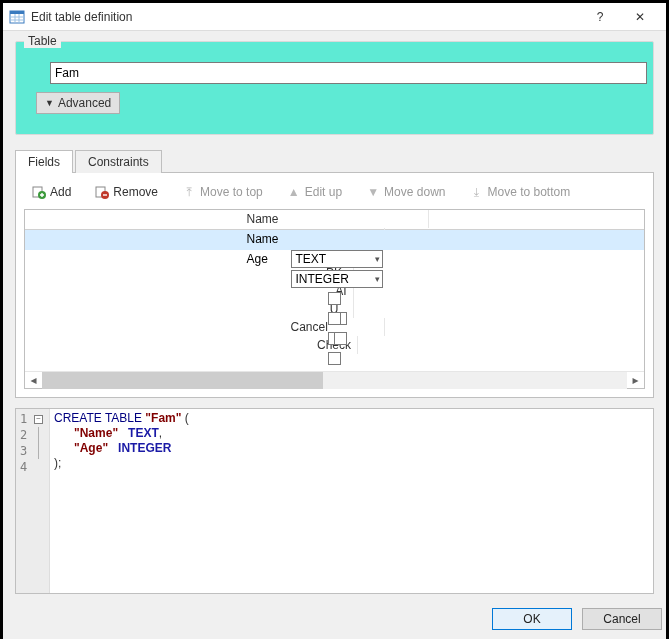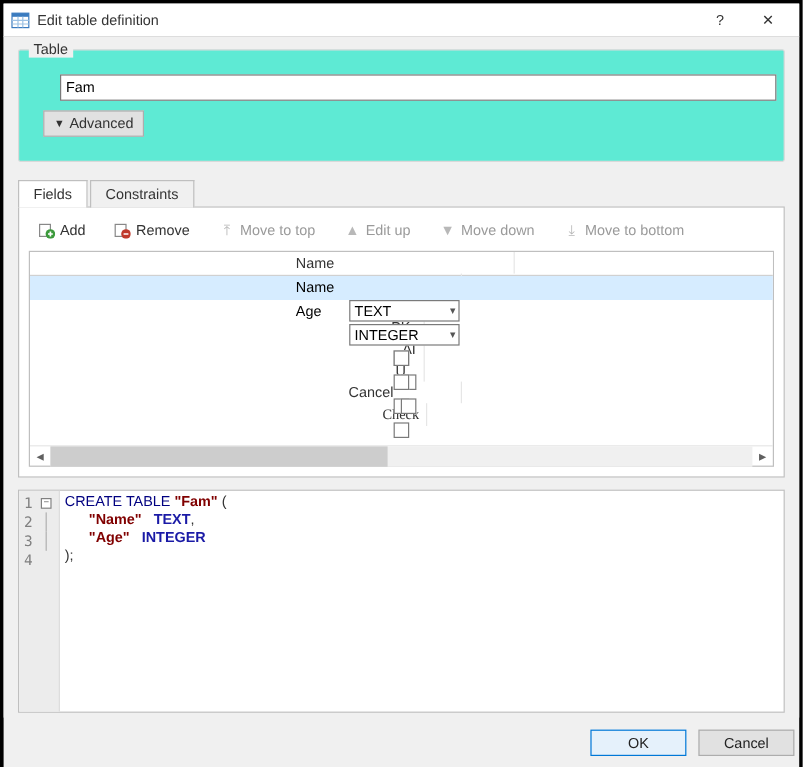--- a/index.html
+++ b/index.html
@@ -28,21 +28,21 @@
   .grid-head .cell { border-right: 1px solid #e6e6e6; padding: 2px 6px; color: #333; }
   .grid-row .cell { border-right: 1px solid transparent; padding: 2px 6px; }
   .grid-row.sel { background: #d6ecff; }
   .cell.name   { width: 188px; }
   .cell.type   { width: 100px; }
   .cell.nn     { width: 38px; text-align: center; }
   .cell.pk     { width: 38px; text-align: center; }
   .cell.ai     { width: 38px; text-align: right; }
   .cell.u      { width: 38px; text-align: center; }
   .cell.def    { width: 100px; }
-  .cell.chk    { flex: 1; font-family: Liberation Serif, serif; }
+  .cell.chk    { flex: 1; }
   .type-combo { width: 92px; height: 18px; border: 1px solid #7a7a7a; display: inline-flex; align-items: center; justify-content: space-between; padding: 0 2px 0 4px; background: #fff; }
   .chkbox { width: 13px; height: 13px; border: 1px solid #7a7a7a; background: #fff; display: inline-block; }
   .grid-spacer { flex: 1; }
   .hscroll { height: 17px; border-top: 1px solid #e6e6e6; display: flex; align-items: center; }
   .hscroll .arrow { width: 17px; height: 17px; display: inline-flex; align-items: center; justify-content: center; color: #606060; }
   .hscroll .track { flex: 1; height: 17px; background: #f0f0f0; position: relative; }
   .hscroll .thumb { position: absolute; left: 0; top: 0; height: 17px; width: 48%; background: #cdcdcd; }
   .sql-box { margin-top: 10px; border: 1px solid #bfbfbf; background: #fff; height: 186px; display: flex; }
   .gutter { width: 34px; background: #ececec; border-right: 1px solid #ddd; color: #808080; padding: 2px 2px; }
   .gutter .ln { height: 16px; display: flex; justify-content: flex-start; align-items: center; padding-left: 2px; position: relative; font-family: Consolas, monospace; font-size: 12px; }

